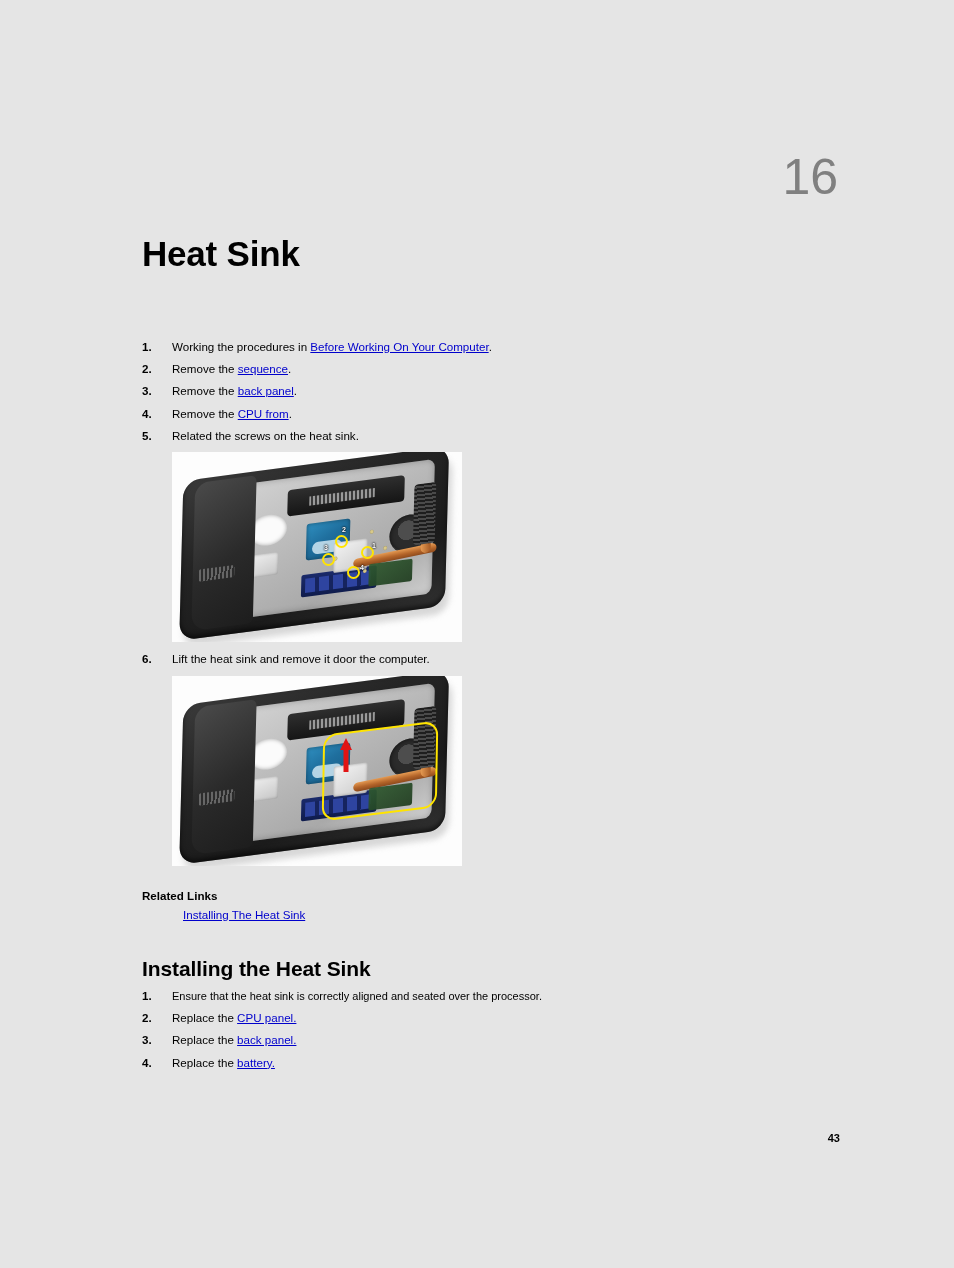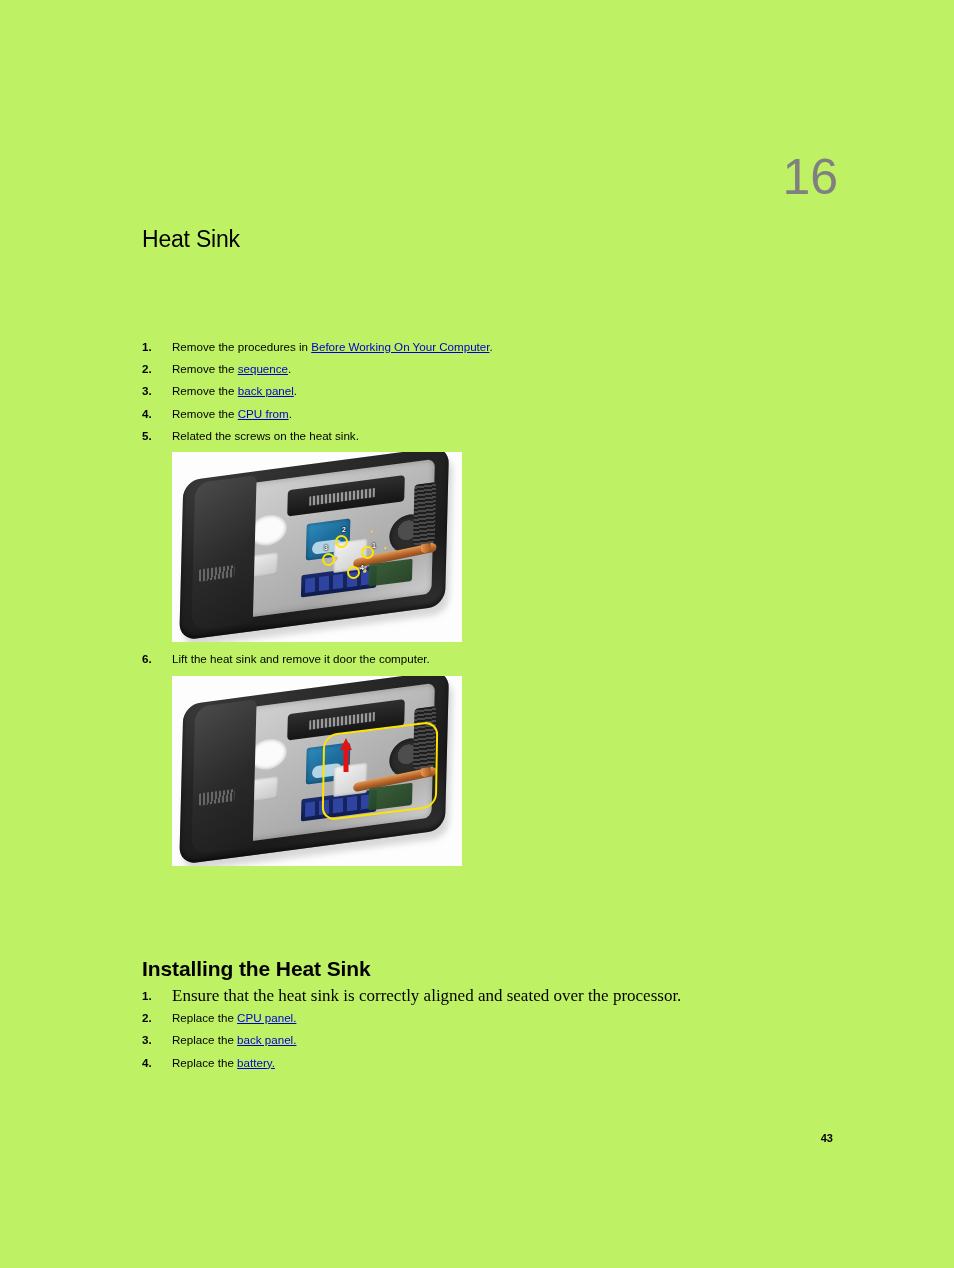--- a/index.html
+++ b/index.html
@@ -11,21 +11,21 @@
     width: 954px;
     height: 1268px;
     position: relative;
     font-family: "Liberation Sans", sans-serif;
     color: #000000;
     -webkit-font-smoothing: antialiased;
   }
   .page {
     position: absolute;
     inset: 0;
-    background: #bef264;
+    background: #e5e5e5;
     padding-left: 36px;
   }
 
   
   .chapter-number {
     position: absolute;
     right: 116px;
     top: 152px;
     font-size: 50px;
     font-weight: 400;
@@ -34,22 +34,22 @@
     line-height: 1;
     font-family: "Liberation Sans", sans-serif;
     font-stretch: condensed;
   }
 
   
   .chapter-title {
     position: absolute;
     left: 142px;
     top: 212px;
-    font-size: 23px;
-    font-weight: 400;
+    font-size: 35px;
+    font-weight: 700;
     letter-spacing: -0.2px;
     line-height: 1.1;
     color: #000000;
     text-align: center;
   }
 
   
   .section-heading {
     position: absolute;
     left: 142px;
@@ -88,23 +88,22 @@
     font-weight: bold;
     font-size: 11.6px;
     line-height: 22.2px;
     color: #000000;
   }
   .step-text {
     display: block;
   }
   .step-subtext {
     display: block;
-    font-size: 17px;
+    font-size: 11px;
     line-height: 22.2px;
-    font-family: Liberation Serif, serif;
   }
 
   a.doclink,
   .doclink {
     color: #0000CC;
     text-underline-offset: 1px;
   }
 
   
   .figure {
@@ -390,42 +389,42 @@
   }
   .related-links-item {
     margin-left: 41px;
     font-size: 11.6px;
     line-height: 19px;
   }
 
   
   .page-number {
     position: absolute;
-    right: 121px;
+    right: 114px;
     top: 1132px;
     font-size: 11px;
     font-weight: bold;
     color: #000000;
   }
 </style>
 </head>
 <body>
 
 <div class="page">
 
   <div class="chapter-number">16</div>
 
   <h1 class="chapter-title">Heat Sink</h1>
 
 
   <div id="steps-removing" class="steps">
 
     <div class="step">
       <span class="step-num">1.</span>
-      <span class="step-text"><span>Remove the procedures in </span><a class="doclink" href="#">Before Working On Your Computer</a><span>.</span></span>
+      <span class="step-text"><span>Working the procedures in </span><a class="doclink" href="#">Before Working On Your Computer</a><span>.</span></span>
     </div>
 
     <div class="step">
       <span class="step-num">2.</span>
       <span class="step-text"><span>Remove the </span><a class="doclink" href="#">sequence</a><span>.</span></span>
     </div>
 
     <div class="step">
       <span class="step-num">3.</span>
       <span class="step-text"><span>Remove the </span><a class="doclink" href="#">back panel</a><span>.</span></span>
@@ -525,20 +524,26 @@
 
       <div class="annot">
         <div class="outline-heatsink"></div>
         <svg class="lift-arrow" viewBox="0 0 12 34">
           <path d="M6 0 L12 12 L8.5 12 L8.5 34 L3.5 34 L3.5 12 L0 12 Z" fill="#E11414"></path>
         </svg>
       </div>
     </div>
   </div>
 
+  <div class="related-links-block">
+    <div class="related-links-title">Related Links</div>
+    <div class="related-links-item">
+      <a class="doclink" href="#">Installing The Heat Sink</a>
+    </div>
+  </div>
 
   <h2 id="heading-installing" class="section-heading">Installing the Heat Sink</h2>
 
   <div id="steps-installing" class="steps">
 
     <div class="step">
       <span class="step-num">1.</span>
       <span class="step-subtext">Ensure that the heat sink is correctly aligned and seated over the processor.</span>
     </div>
 

